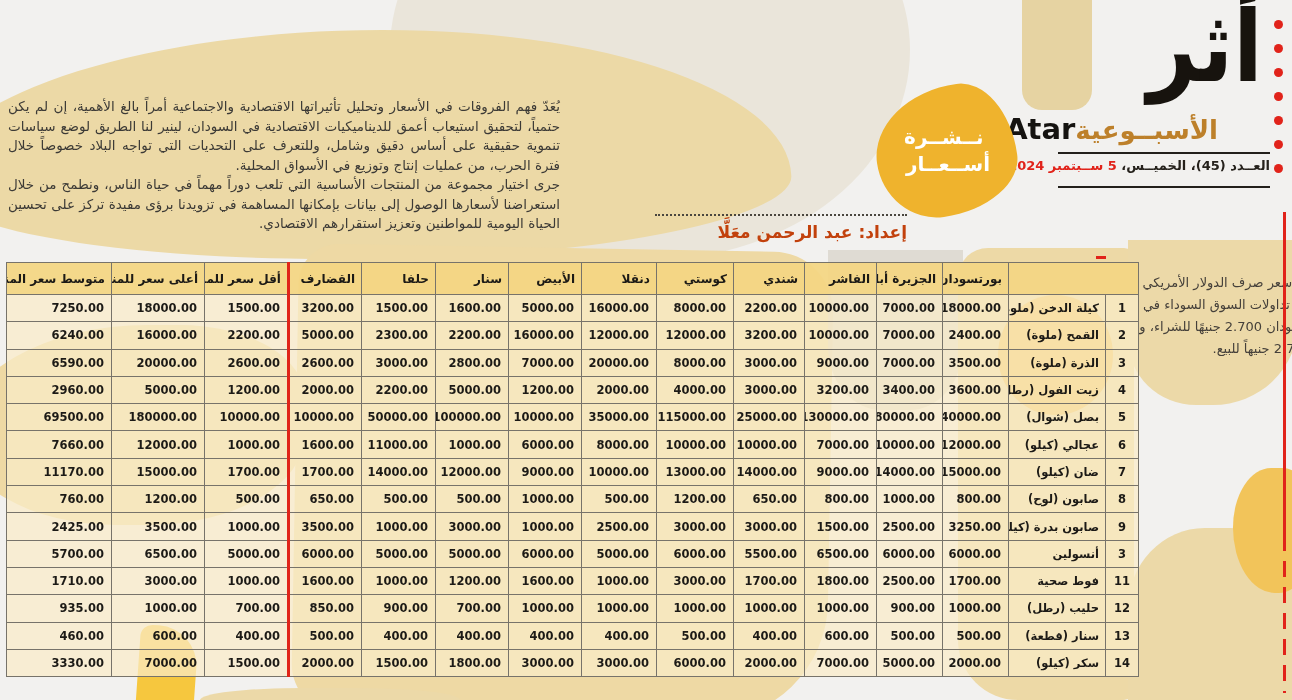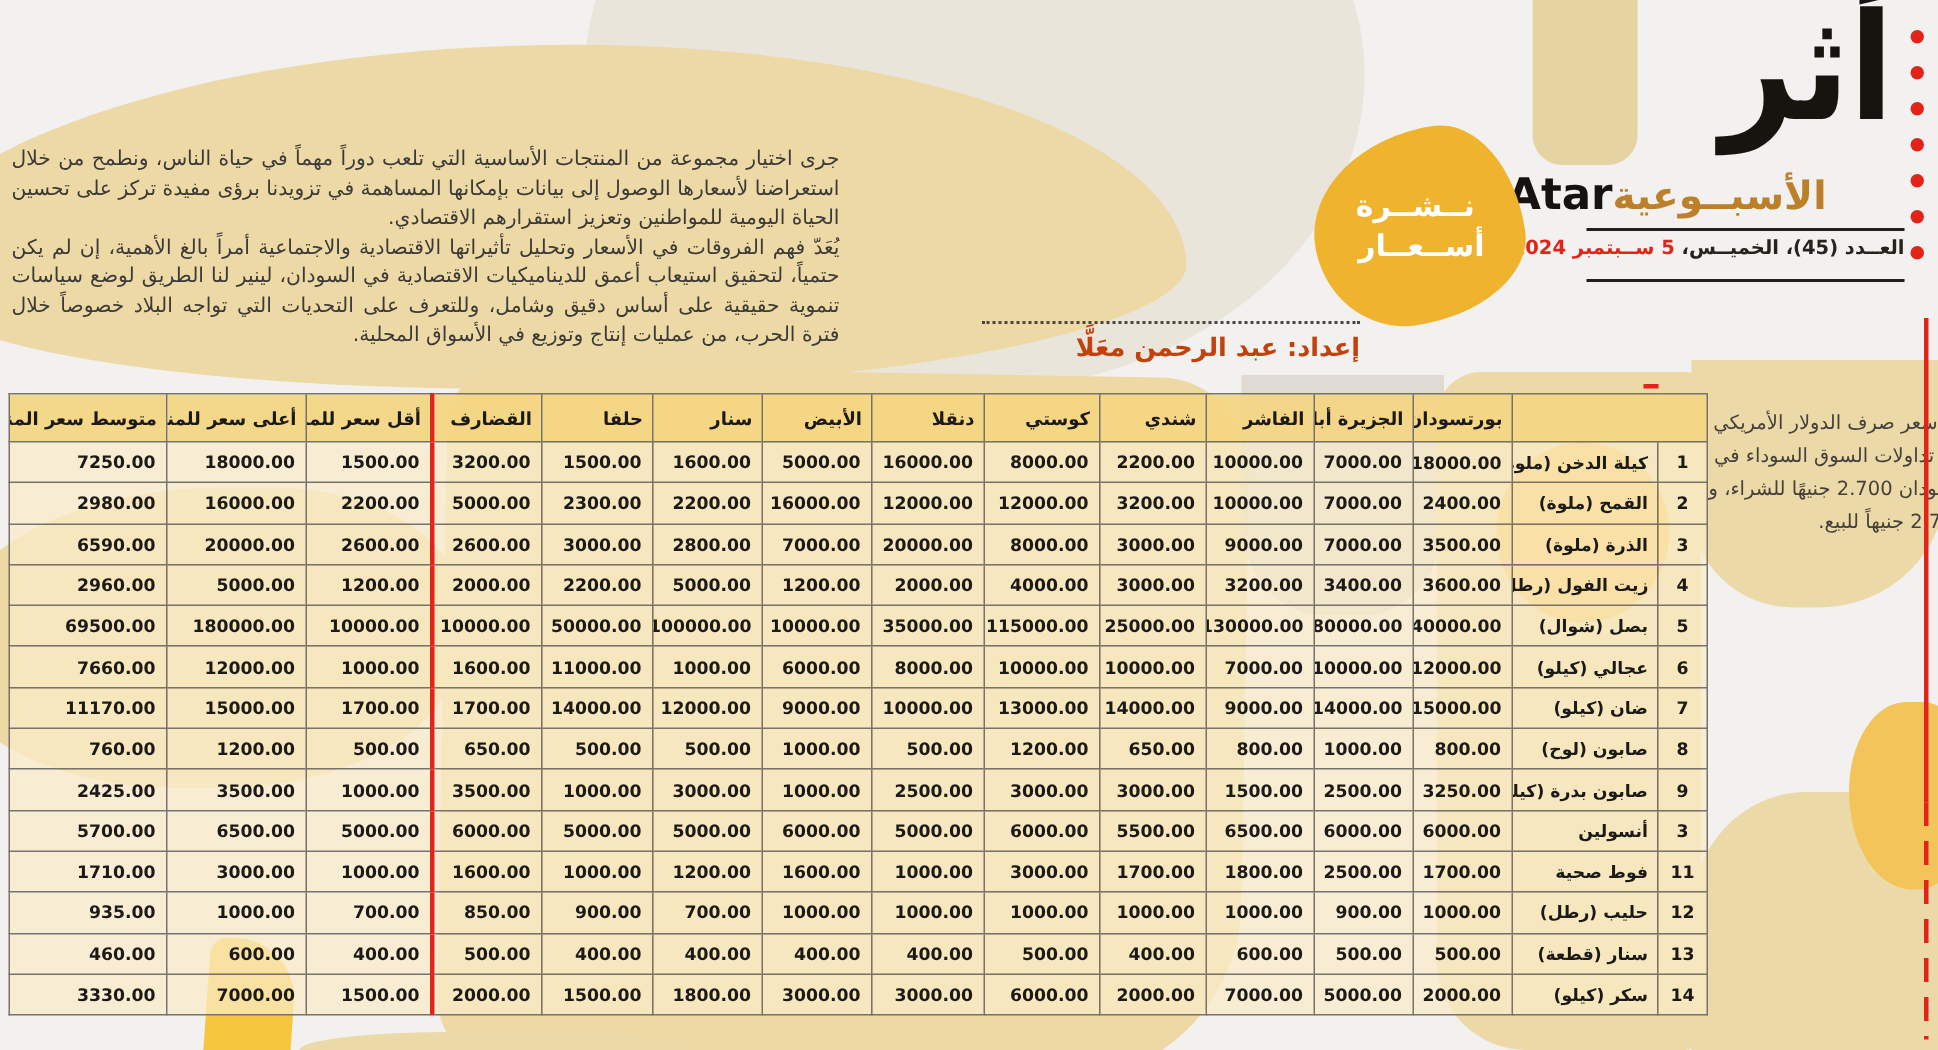--- a/index.html
+++ b/index.html
@@ -108,22 +108,22 @@
     <div class="red-dot"></div>
     <div class="red-dot"></div>
   </div>
 
   <div class="badge">
     <div class="badge-line">نــشــرة</div>
     <div class="badge-line">أســعــار</div>
   </div>
 
   <div class="intro">
+    <p>يُعَدّ فهم الفروقات في الأسعار وتحليل تأثيراتها الاقتصادية والاجتماعية أمراً بالغ الأهمية، إن لم يكن حتمياً، لتحقيق استيعاب أعمق للديناميكيات الاقتصادية في السودان، لينير لنا الطريق لوضع سياسات تنموية حقيقية على أساس دقيق وشامل، وللتعرف على التحديات التي تواجه البلاد خصوصاً خلال فترة الحرب، من عمليات إنتاج وتوزيع في الأسواق المحلية.</p>
     <p>جرى اختيار مجموعة من المنتجات الأساسية التي تلعب دوراً مهماً في حياة الناس، ونطمح من خلال استعراضنا لأسعارها الوصول إلى بيانات بإمكانها المساهمة في تزويدنا برؤى مفيدة تركز على تحسين الحياة اليومية للمواطنين وتعزيز استقرارهم الاقتصادي.</p>
-    <p>يُعَدّ فهم الفروقات في الأسعار وتحليل تأثيراتها الاقتصادية والاجتماعية أمراً بالغ الأهمية، إن لم يكن حتمياً، لتحقيق استيعاب أعمق للديناميكيات الاقتصادية في السودان، لينير لنا الطريق لوضع سياسات تنموية حقيقية على أساس دقيق وشامل، وللتعرف على التحديات التي تواجه البلاد خصوصاً خلال فترة الحرب، من عمليات إنتاج وتوزيع في الأسواق المحلية.</p>
   </div>
 
   <div class="dotted-sep"></div>
   <div class="prepared">إعداد: عبد الرحمن معَلَّا</div>
 
   <div class="side-note">بلغ سعر صرف الدولار الأمريكي في تداولات السوق السوداء في السودان 2.700 جنيهًا للشراء، و 2.750 جنيهاً للبيع.</div>
 
   <div class="red-tick"></div>
   <div class="red-line-solid"></div>
   <div class="red-line-dashed"></div>
@@ -190,21 +190,21 @@
           <td>10000.00</td>
           <td>3200.00</td>
           <td>12000.00</td>
           <td>12000.00</td>
           <td>16000.00</td>
           <td>2200.00</td>
           <td>2300.00</td>
           <td class="divider">5000.00</td>
           <td>2200.00</td>
           <td>16000.00</td>
-          <td>2980.00</td>
+          <td>6240.00</td>
         </tr>
         <tr>
           <td class="cell-n">3</td>
           <td class="cell-name">الذرة (ملوة)</td>
           <td>3500.00</td>
           <td>7000.00</td>
           <td>9000.00</td>
           <td>3000.00</td>
           <td>8000.00</td>
           <td>20000.00</td>

